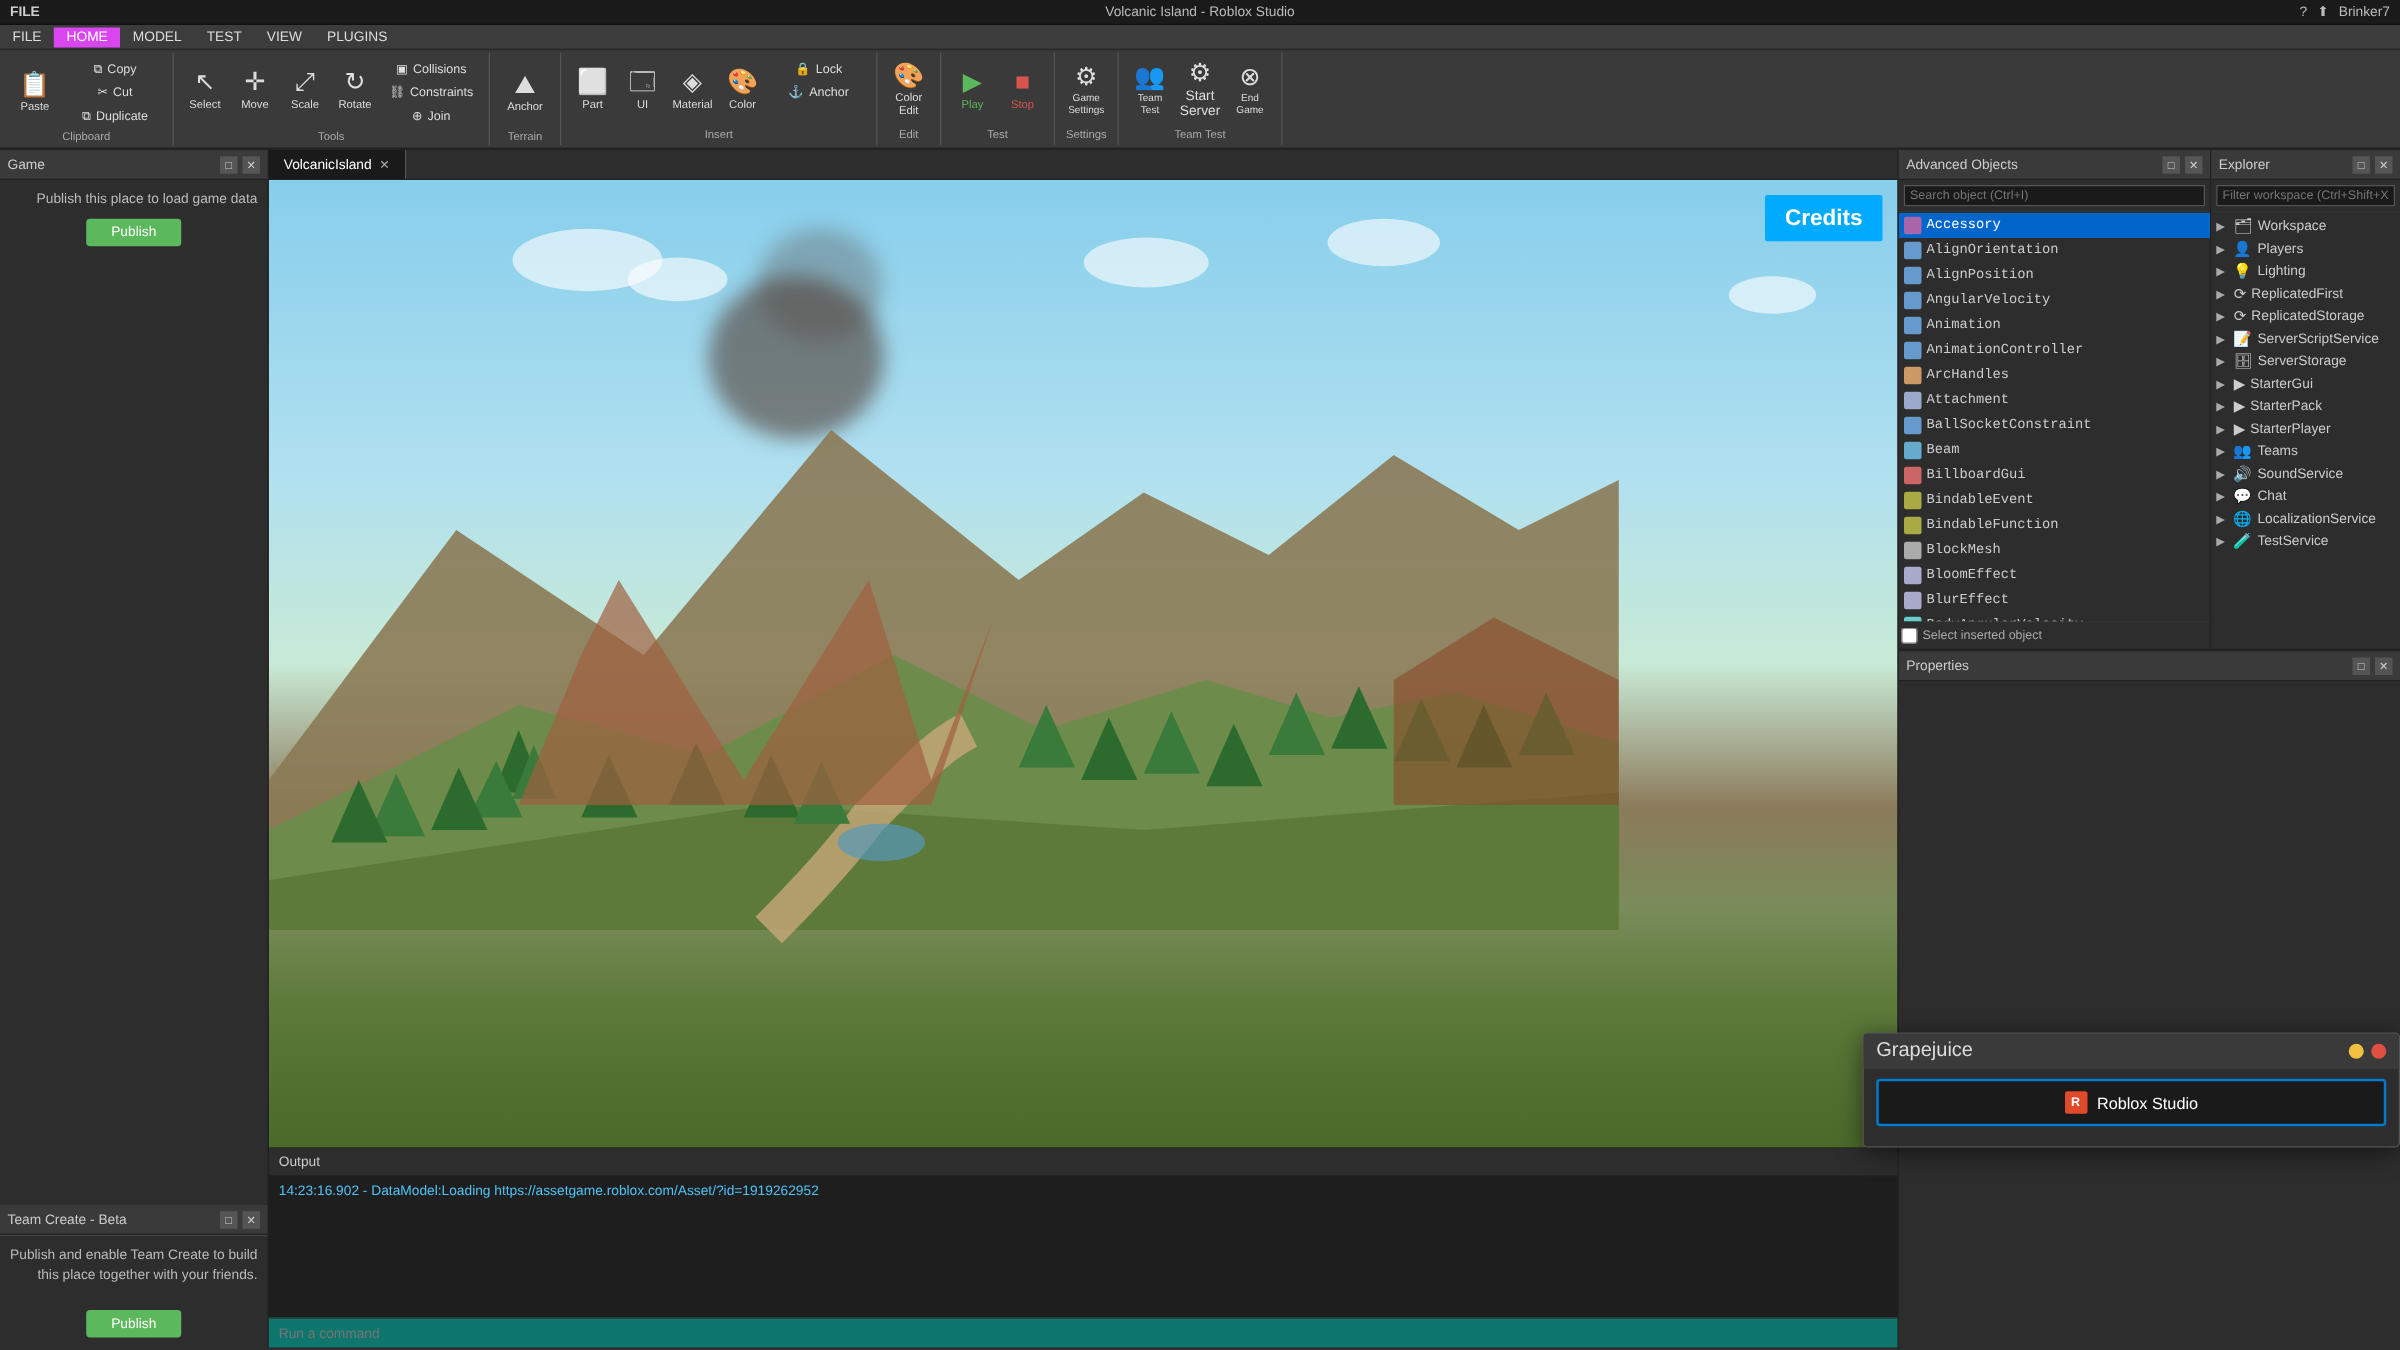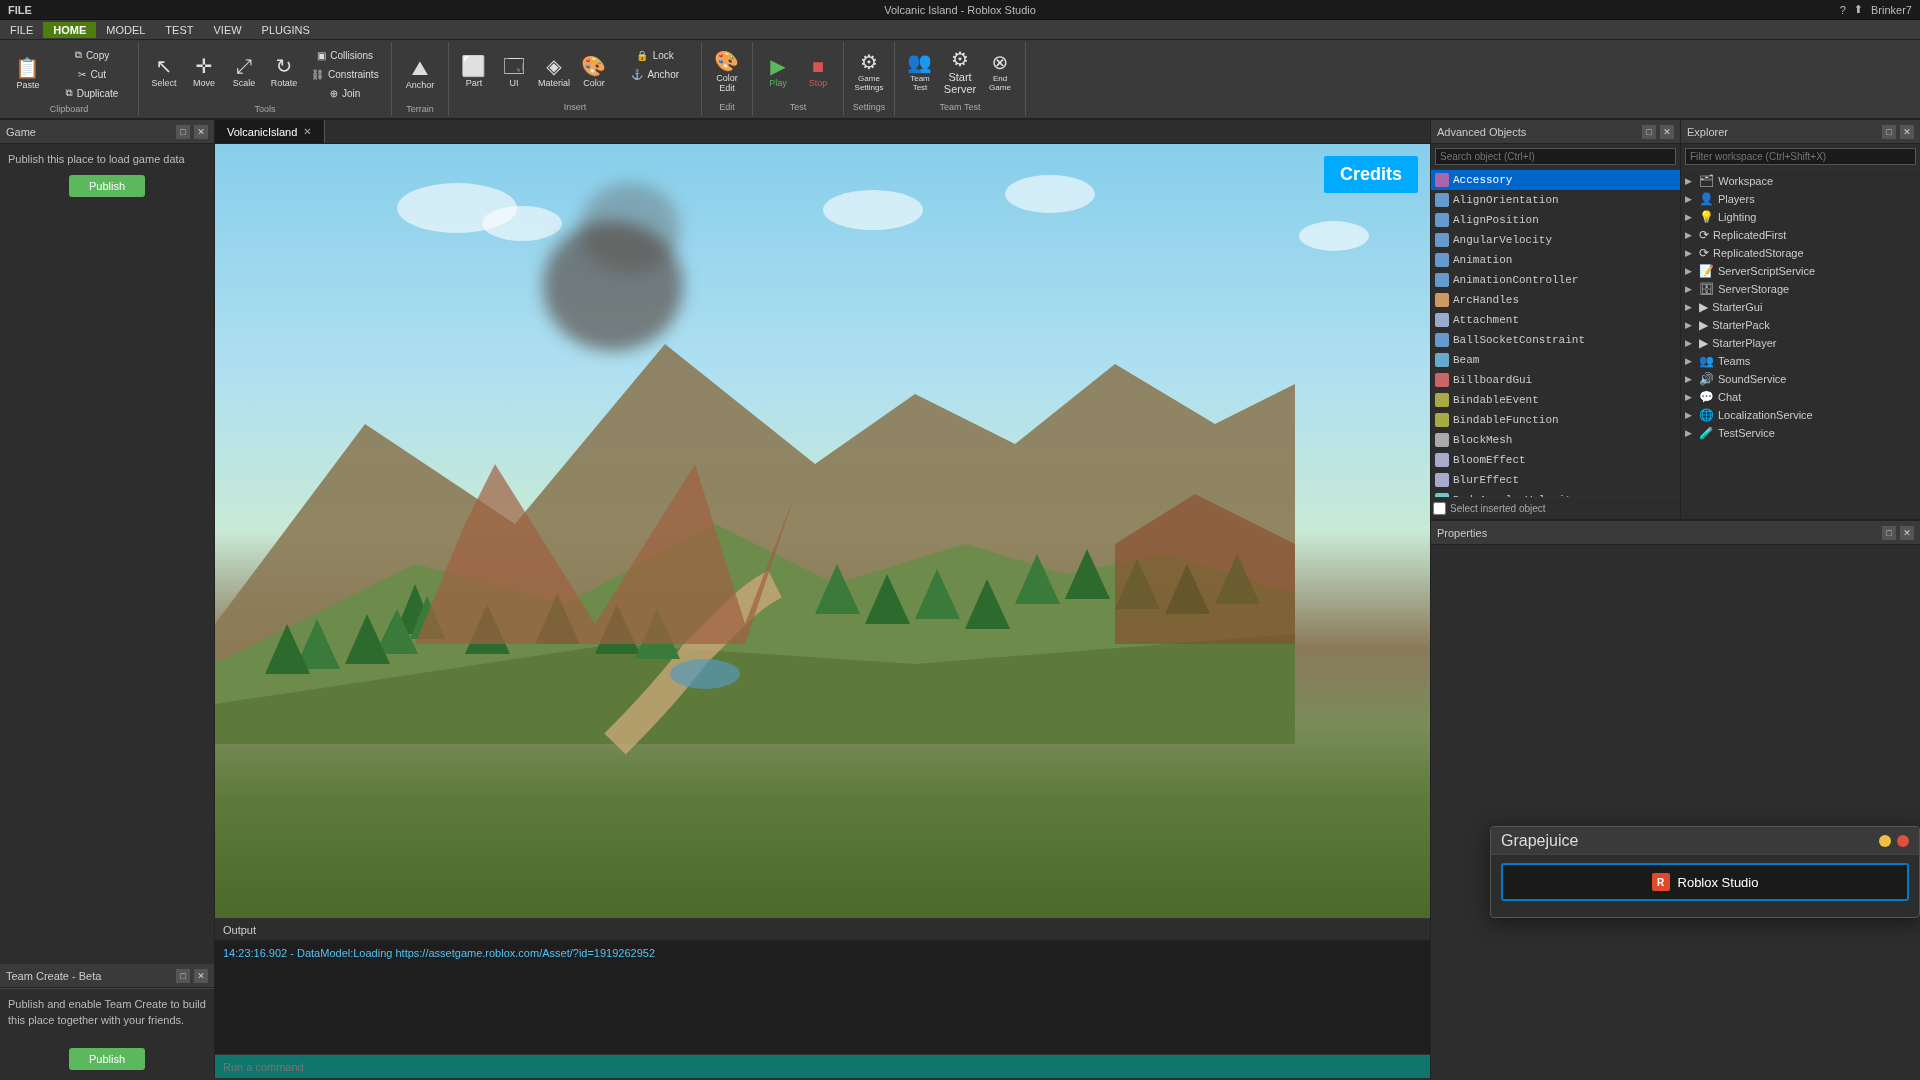--- a/index.html
+++ b/index.html
@@ -53,21 +53,21 @@
       display: flex;
       align-items: center;
       border-bottom: 1px solid #222;
     }
     .menu-item {
       padding: 2px 10px;
       font-size: 11px;
       color: #ddd;
       cursor: pointer;
     }
-    .menu-item.active { background: #4d7c0f; color: #fff; font-weight: bold; }
+    .menu-item.active { background: #d946ef; color: #fff; }
 
     
     #ribbon {
       height: 80px;
       background: #3a3a3a;
       border-bottom: 2px solid #222;
       display: flex;
       align-items: stretch;
       padding: 2px 0;
     }
@@ -181,21 +181,21 @@
     .game-panel {
       flex: 1;
       padding: 8px;
       display: flex;
       flex-direction: column;
       gap: 8px;
     }
     .game-panel-text {
       font-size: 11px;
       color: #bbb;
-      text-align: left;
+      text-align: right;
       line-height: 1.4;
     }
     .publish-btn {
       background: #5cb85c;
       color: #fff;
       border: none;
       padding: 5px 20px;
       border-radius: 3px;
       cursor: pointer;
       font-size: 11px;
@@ -302,21 +302,21 @@
       background: transparent;
       border: none;
       outline: none;
       color: #ccc;
       font-size: 11px;
       width: 100%;
     }
 
     
     #right-panels {
-      width: 490px;
+      width: 402px;
       display: flex;
       flex-direction: column;
       background: #2d2d2d;
       border-left: 1px solid #222;
     }
     #upper-right {
       display: flex;
       height: 400px;
       border-bottom: 1px solid #222;
     }

